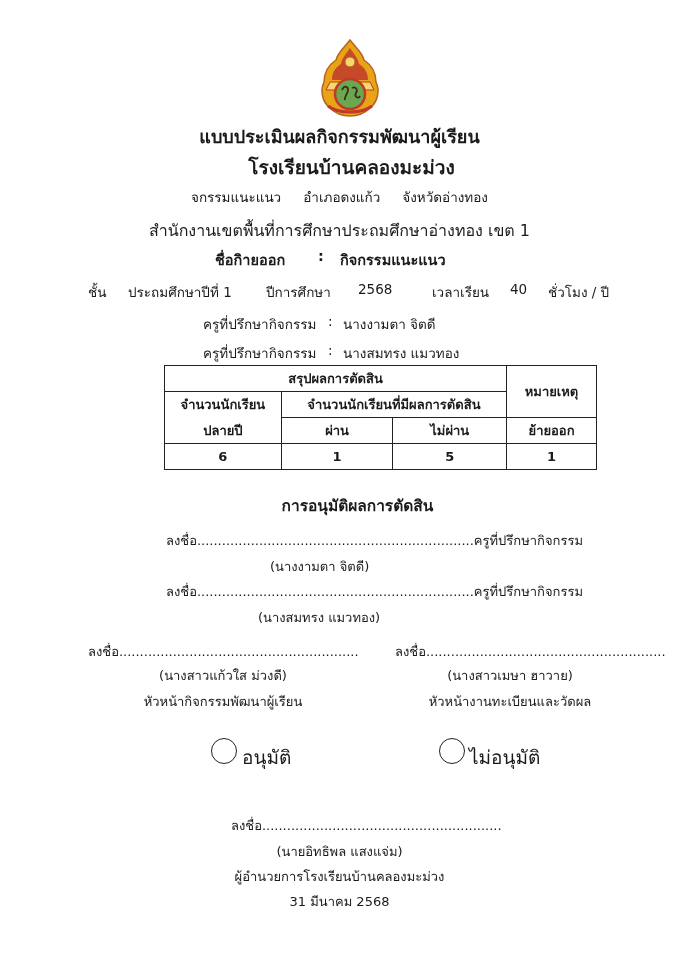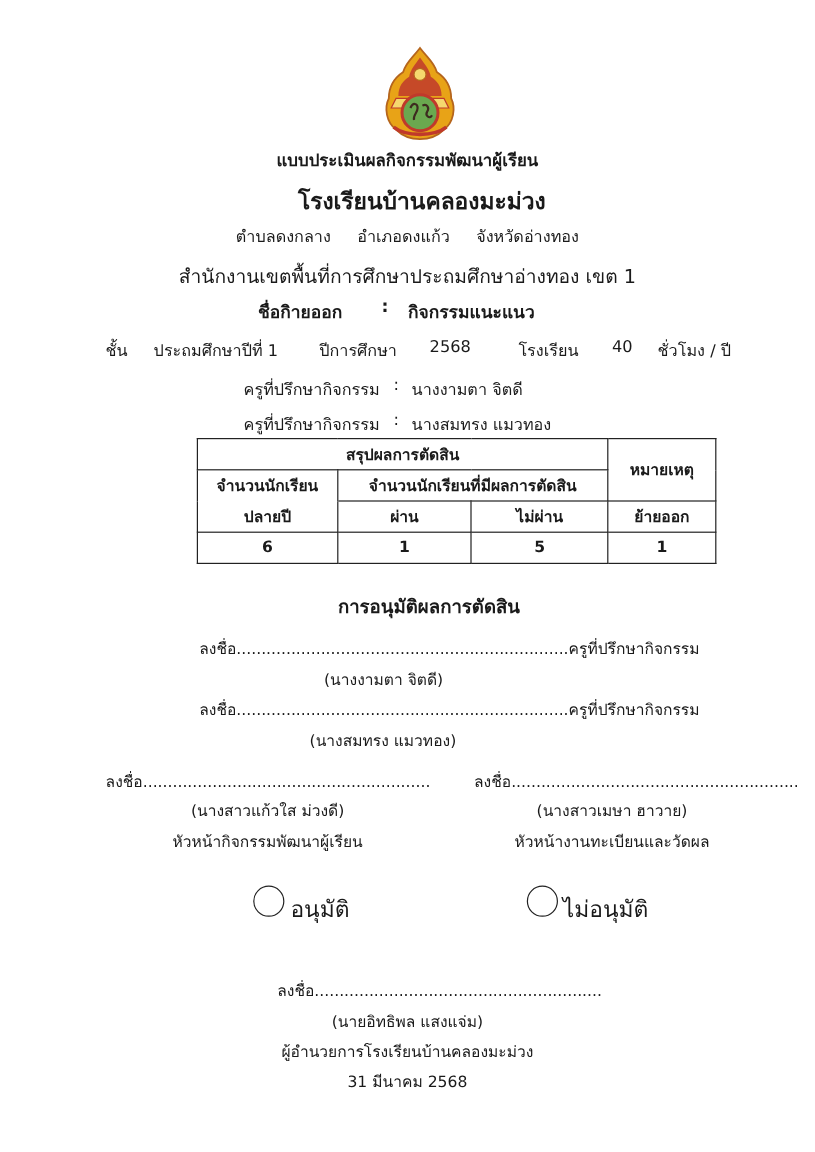--- a/index.html
+++ b/index.html
@@ -1,21 +1,21 @@
 <!DOCTYPE html>
 <html><head>
   <meta charset="utf-8">
   <style>
     * { box-sizing: border-box; margin: 0; padding: 0; }
     html, body { width: 679px; height: 960px; background: #ffffff; overflow: hidden; }
     body { font-family: "DejaVu Sans", "Liberation Sans", sans-serif; color: #1a1a1a; position: relative; }
     .abs { position: absolute; white-space: nowrap; }
     .center { left: 0; width: 679px; text-align: center; }
     .logo { position: absolute; left: 318px; top: 38px; width: 64px; height: 80px; }
-    .title1 { top: 122px; font-size: 14px; font-weight: bold; }
+    .title1 { top: 122px; font-size: 18px; font-weight: bold; }
     .title2 { top: 152px; font-size: 19px; font-weight: bold; margin-left: 12px; }
     .addr { top: 186px; font-size: 13.5px; }
     .office { top: 218px; font-size: 16px; }
     .word-gap { display: inline-block; width: 22px; }
     .activity { top: 248px; left: 0; width: 679px; font-size: 14.5px; font-weight: bold; }
     .activity .lbl { position: absolute; left: 215px; }
     .activity .colon { position: absolute; left: 318px; }
     .activity .val { position: absolute; left: 340px; }
     .grade-row { top: 281px; left: 0; width: 679px; font-size: 13.5px; }
     .grade-row span { position: absolute; }
@@ -46,36 +46,36 @@
   <circle cx="32" cy="24" r="5" fill="#f5d76e" stroke="#b5651d" stroke-width="1"></circle>
   <path d="M12 44 L52 44 L56 52 L8 52 Z" fill="#f5d76e" stroke="#c0392b" stroke-width="1"></path>
   <circle cx="32" cy="56" r="15" fill="#6aa84f" stroke="#c0392b" stroke-width="2.5"></circle>
   <path d="M24 52 C26 47 30 48 30 52 C30 56 26 58 27 62 M34 50 C38 48 40 52 38 55 C36 58 40 62 42 58" fill="none" stroke="#3d2b1f" stroke-width="1.8"></path>
   <path d="M10 68 C20 76 44 76 54 68" fill="none" stroke="#c0392b" stroke-width="3"></path>
 </svg>
 
 <div class="abs center title1">แบบประเมินผลกิจกรรมพัฒนาผู้เรียน</div>
 <div class="abs center title2">โรงเรียนบ้านคลองมะม่วง</div>
 <div class="abs center addr">
-  <span>ตำบลดงกลาง</span><span class="word-gap"></span><span>อำเภอดงแก้ว</span><span class="word-gap"></span><span>จังหวัดอ่างทอง</span>
+  <span>จกรรมแนะแนว</span><span class="word-gap"></span><span>อำเภอดงแก้ว</span><span class="word-gap"></span><span>จังหวัดอ่างทอง</span>
 </div>
 <div class="abs center office">สำนักงานเขตพื้นที่การศึกษาประถมศึกษาอ่างทอง เขต 1</div>
 
 <div class="abs activity">
   <span class="lbl">ชื่อกิายออก</span>
   <span class="colon">:</span>
   <span class="val">กิจกรรมแนะแนว</span>
 </div>
 
 <div class="abs grade-row">
   <span style="left:88px">ชั้น</span>
   <span style="left:128px">ประถมศึกษาปีที่ 1</span>
   <span style="left:266px">ปีการศึกษา</span>
   <span style="left:358px">2568</span>
-  <span style="left:432px">โรงเรียน</span>
+  <span style="left:432px">เวลาเรียน</span>
   <span style="left:510px">40</span>
   <span style="left:548px">ชั่วโมง / ปี</span>
 </div>
 
 <div class="abs adv" style="top:313px">
   <span class="lbl">ครูที่ปรึกษากิจกรรม</span>
   <span class="colon">:</span>
   <span class="val">นางงามตา  จิตดี</span>
 </div>
 <div class="abs adv" style="top:342px">

